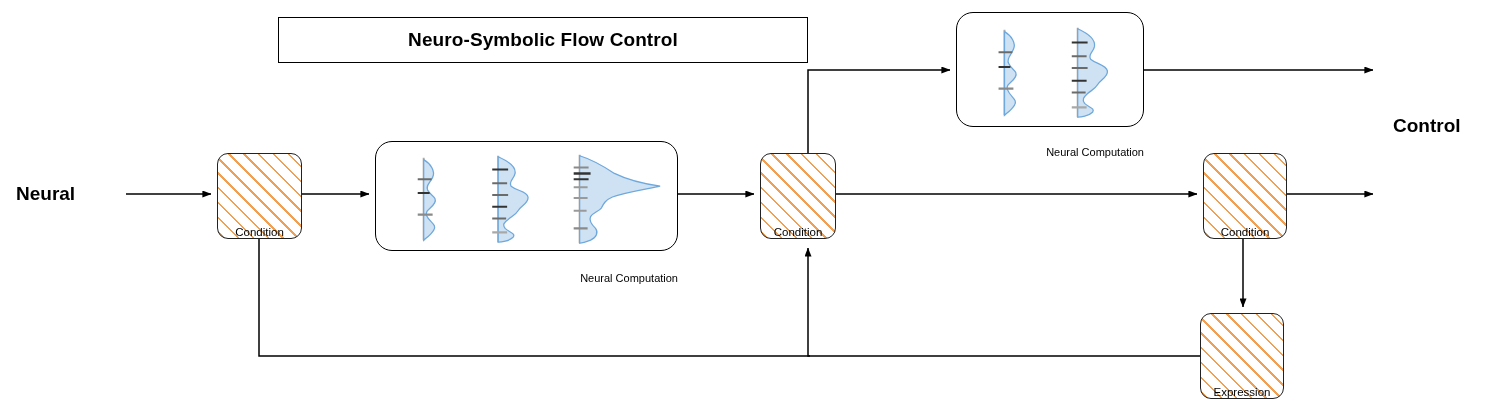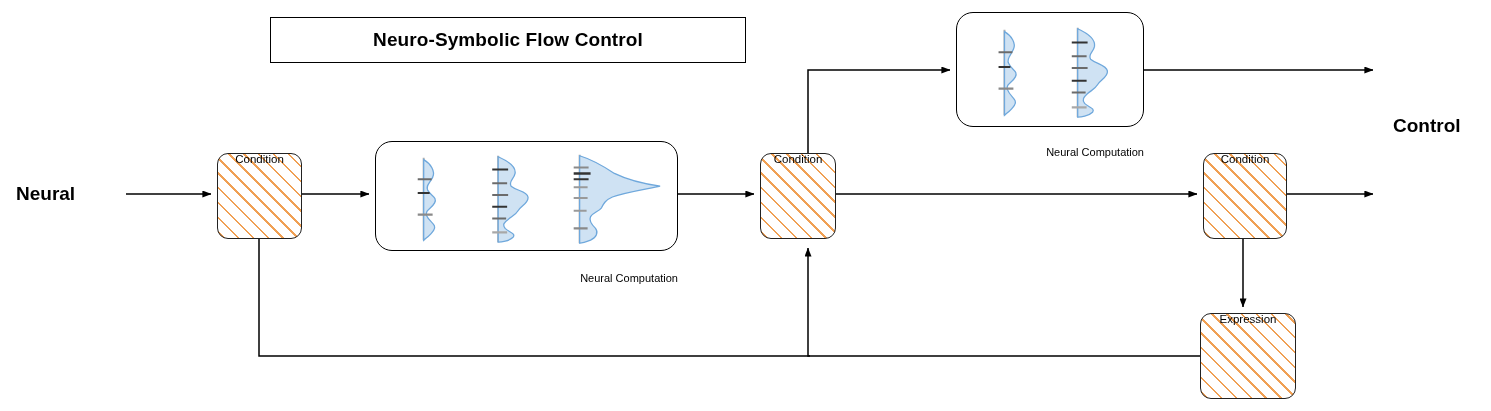--- a/index.html
+++ b/index.html
@@ -24,23 +24,23 @@
     left: 0;
     top: 0;
     width: 1491px;
     height: 411px;
     pointer-events: none;
   }
 
   
   .title-box {
     position: absolute;
-    left: 270px;
+    left: 278px;
     top: 17px;
-    width: 476px;
+    width: 530px;
     height: 46px;
     border: 1.6px solid #000000;
     background: #ffffff;
     display: flex;
     align-items: center;
     justify-content: center;
     box-sizing: border-box;
   }
   .title-box .title-text {
     font-size: 19px;
@@ -71,35 +71,35 @@
       repeating-linear-gradient(
         45deg,
         rgba(0,0,0,0) 0px,
         rgba(0,0,0,0) 3.2px,
         #f0a054 3.2px,
         #f0a054 5.0px,
         rgba(0,0,0,0) 5.0px,
         rgba(0,0,0,0) 10.5px
       );
     display: flex;
-    align-items: flex-start;
+    align-items: flex-end;
     justify-content: center;
   }
   .sym-node .sym-label {
     font-size: 11.5px;
     color: #000000;
     background: transparent;
     white-space: nowrap;
     line-height: 1;
   }
 
   #node-cond-1 { left: 217px;  top: 153px; width: 85px;  height: 86px; }
   #node-cond-2 { left: 760px;  top: 153px; width: 76px;  height: 86px; }
   #node-cond-3 { left: 1203px; top: 153px; width: 84px;  height: 86px; }
-  #node-expr-1 { left: 1200px; top: 313px; width: 96px;  height: 86px; }
+  #node-expr-1 { left: 1200px; top: 313px; width: 84px;  height: 86px; }
 
   
   .nn-node {
     position: absolute;
     box-sizing: border-box;
     border: 1.6px solid #000000;
     border-radius: 17px;
     background: #ffffff;
     overflow: hidden;
   }

